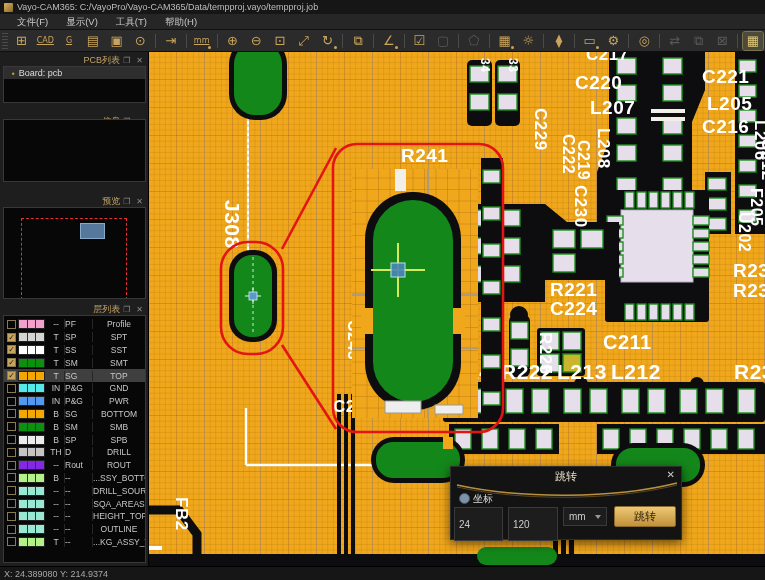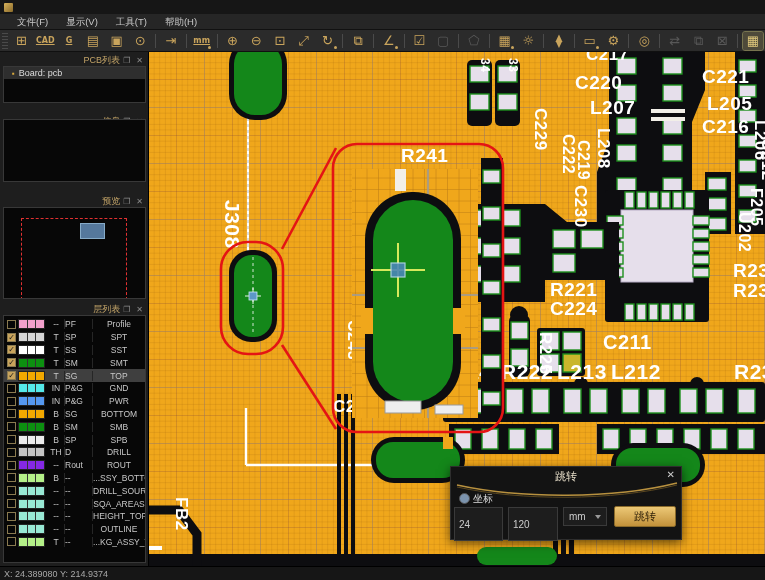--- a/index.html
+++ b/index.html
@@ -14,21 +14,21 @@
   .menubar{position:absolute;left:0;top:14px;width:765px;height:16px;background:#262626;
            display:flex;align-items:center;padding-left:8px;box-sizing:border-box;border-bottom:1px solid #111;}
   .menu-item{font-size:9.5px;color:#c8c8c8;padding:0 9px;height:16px;line-height:16px;}
   
   .toolbar{position:absolute;left:0;top:30px;width:765px;height:22px;background:#2b2b2b;
            display:flex;align-items:center;padding-left:2px;box-sizing:border-box;border-bottom:1px solid #101010;}
   .grip{width:6px;height:16px;margin-right:2px;
         background:repeating-linear-gradient(0deg,#4a4a4a 0 1px,transparent 1px 3px);}
   .tbtn{position:relative;width:22px;height:18px;margin:0 1.5px;display:flex;align-items:center;justify-content:center;
         font-family:"DejaVu Sans",sans-serif;font-size:13px;color:#c9a45c;border-radius:2px;}
-  .tbtn.txt{font-size:8px;font-weight:bold;text-decoration:underline;}
+  .tbtn.txt{font-size:8px;font-weight:normal;text-decoration:underline;}
   .tbtn.dis{color:#585858;}
   .tbtn.act{background:#4e4a3a;outline:1px solid #77744f;color:#e0c87c;}
   .tbtn i{position:absolute;right:1px;bottom:1px;width:3px;height:3px;background:#c9a45c;border-radius:50%;}
   .tsep{width:1px;height:14px;background:#4a4a4a;margin:0 3px;}
   
   .sidebar{position:absolute;left:0;top:52px;width:149px;height:514px;background:#1e1e1e;border-right:1px solid #000;box-sizing:border-box;}
   .phead{position:absolute;left:0;width:149px;height:12px;display:flex;align-items:center;padding:0 3px;box-sizing:border-box;text-align:right;}
   .phead .ptitle{font-size:9px;color:#c2a367;flex:1;}
   .phead .picon{font-size:8px;color:#8a8a8a;padding:0 3px;font-family:"DejaVu Sans",sans-serif;}
   .pbody{position:absolute;left:3px;width:143px;background:#070707;border:1px solid #383838;box-sizing:border-box;overflow:hidden;}
@@ -73,20 +73,21 @@
              display:flex;align-items:center;padding-left:4px;box-sizing:border-box;border-top:1px solid #000;}
   .statustext{font-size:9px;color:#a8a8a8;}
 </style>
 </head>
 <body>
 
 <div id="app">
 
   <div class="titlebar">
     <div class="appicon"></div>
+    <div class="titletext">Vayo-CAM365: C:/VayoPro/Vayo-CAM365/Data/tempproj.vayo/tempproj.job</div>
   </div>
 
   <div class="menubar">
       <div class="menu-item">文件(F)</div>
       <div class="menu-item">显示(V)</div>
       <div class="menu-item">工具(T)</div>
       <div class="menu-item">帮助(H)</div>
     </div>
 
   <div class="toolbar">

